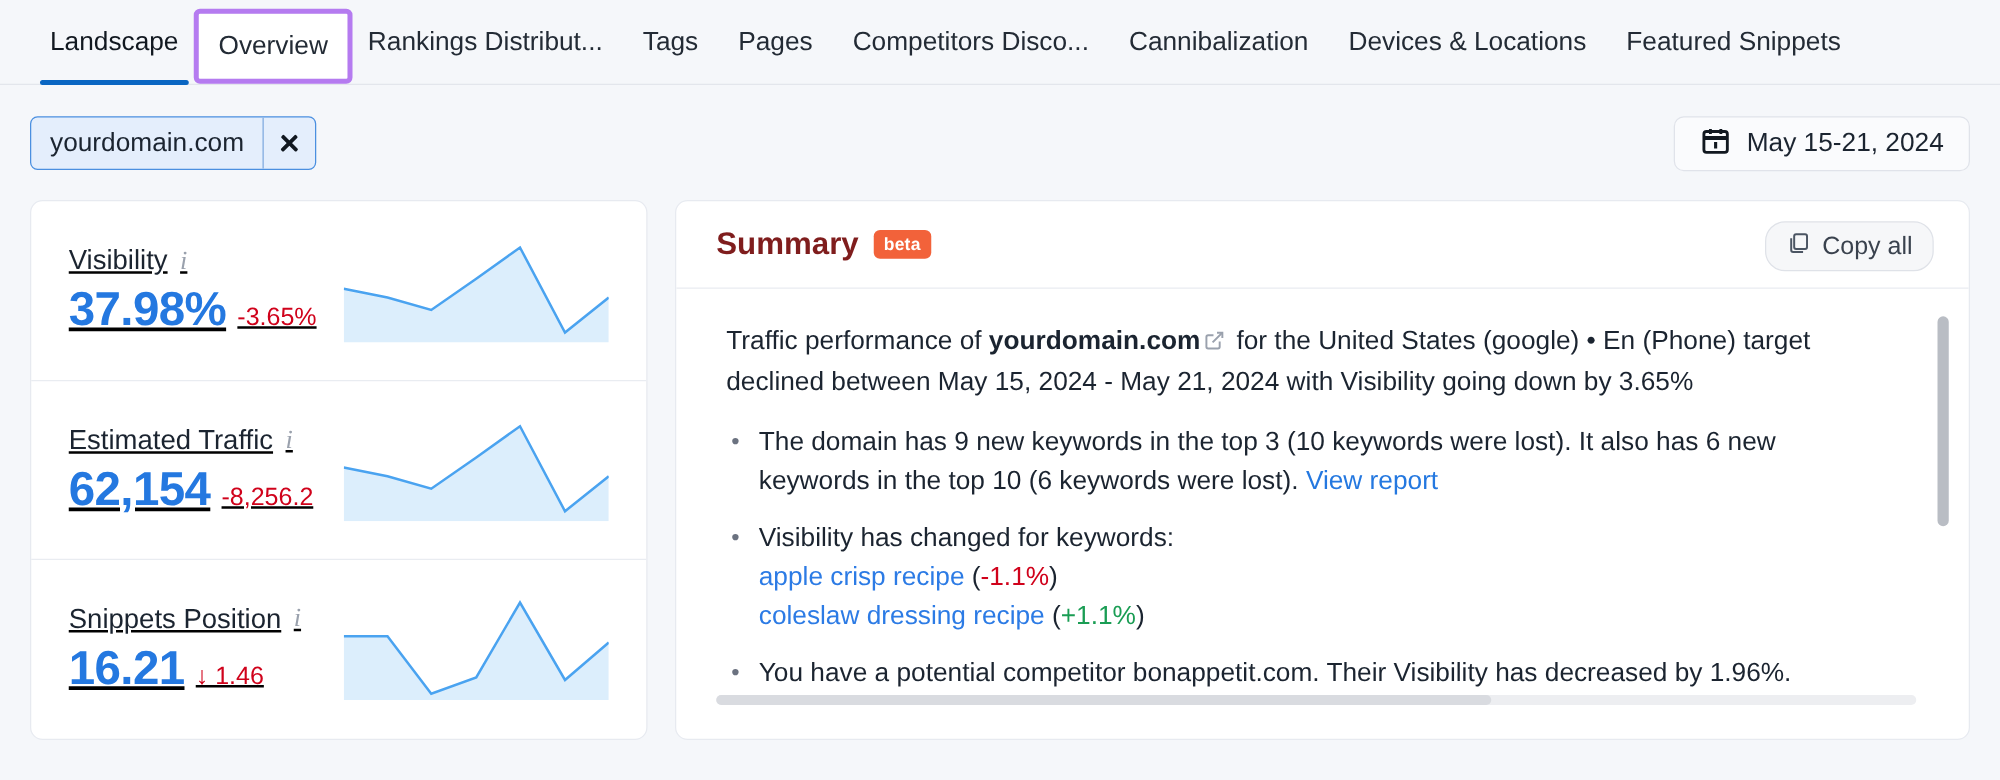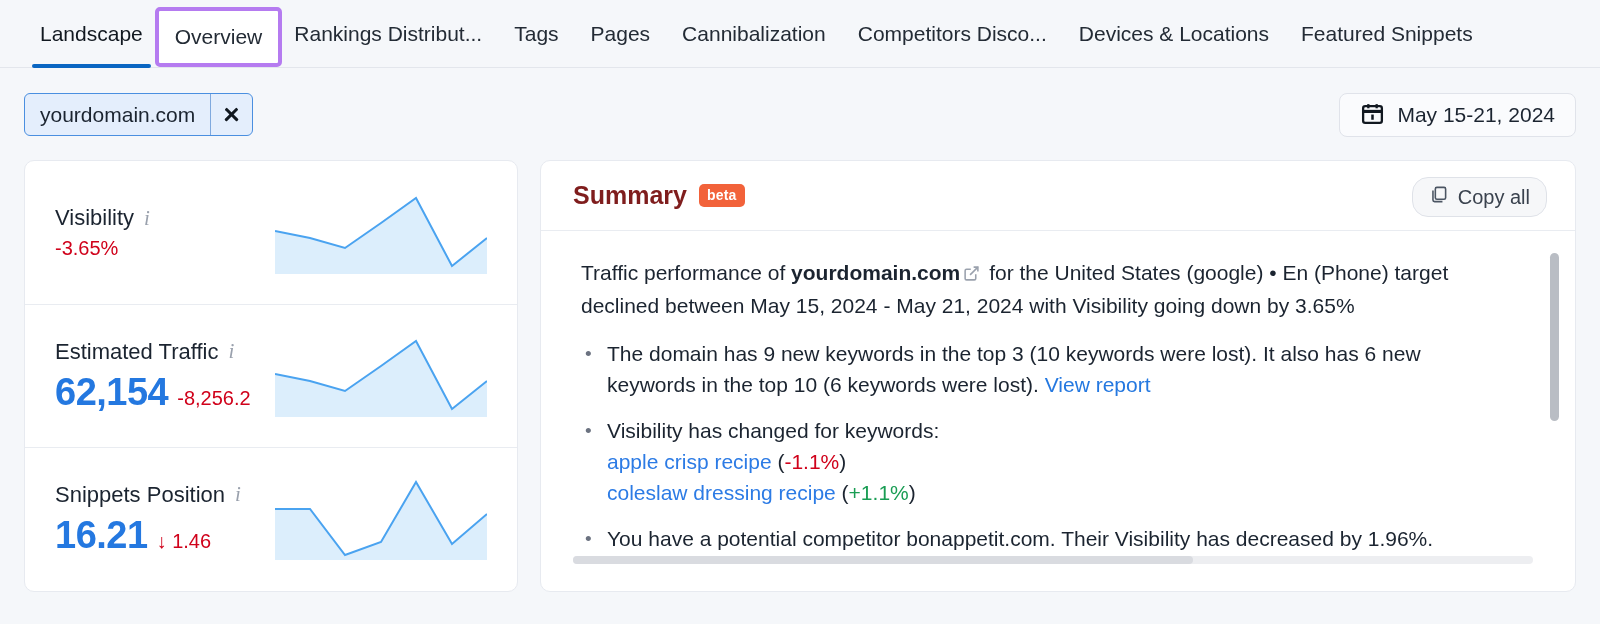--- a/index.html
+++ b/index.html
@@ -100,21 +100,21 @@
     position: absolute; left: 24px; top: 0;
     width: 494px; height: 432px;
     background: #fff;
     border: 1px solid #e7eaf0;
     border-radius: 10px;
   }
   .metric {
     position: relative;
     height: 143px;
     padding: 0 30px;
-    display: flex; align-items: center; justify-content: space-between;
+    display: flex; align-items: center; justify-content: space-between; text-decoration: underline;
   }
   .metric + .metric { border-top: 1px solid #e9ecf1; }
   .metric-left { display: flex; flex-direction: column; gap: 6px; }
   .metric-title-row { display: flex; align-items: center; gap: 10px; }
   .metric-title { font-size: 22px; color: #1b2430; }
   .info-icon {
     font-family: "Liberation Serif", serif;
     font-style: italic; font-size: 21px; color: #9aa1ad;
     line-height: 1; cursor: pointer;
   }
@@ -226,24 +226,24 @@
       <div class="tab">
           <span>Rankings Distribut...</span>
         </div>
       <div class="tab">
           <span>Tags</span>
         </div>
       <div class="tab">
           <span>Pages</span>
         </div>
       <div class="tab">
+          <span>Competitors Disco...</span>
+        </div>
+      <div class="tab">
           <span>Cannibalization</span>
-        </div>
-      <div class="tab">
-          <span>Competitors Disco...</span>
         </div>
       <div class="tab">
           <span>Devices &amp; Locations</span>
         </div>
       <div class="tab">
           <span>Featured Snippets</span>
         </div>
     </div>
   </div>
 
@@ -273,20 +273,21 @@
 
     <div class="metrics-card">
 
       <div class="metric">
         <div class="metric-left">
           <div class="metric-title-row">
             <span class="metric-title">Visibility</span>
             <span class="info-icon">i</span>
           </div>
           <div class="metric-value-row">
+            <span class="metric-value">37.98%</span>
             <span class="metric-delta">-3.65%</span>
           </div>
         </div>
         <svg class="spark" viewBox="0 0 212 82" preserveAspectRatio="none">
           <polygon points="0,39 35,46 70,56 106,31 141,6 177,74 212,46 212,82 0,82" fill="#dceefc"></polygon>
           <polyline points="0,39 35,46 70,56 106,31 141,6 177,74 212,46" fill="none" stroke="#4aa3f0" stroke-width="2"></polyline>
         </svg>
       </div>
 
       <div class="metric">

